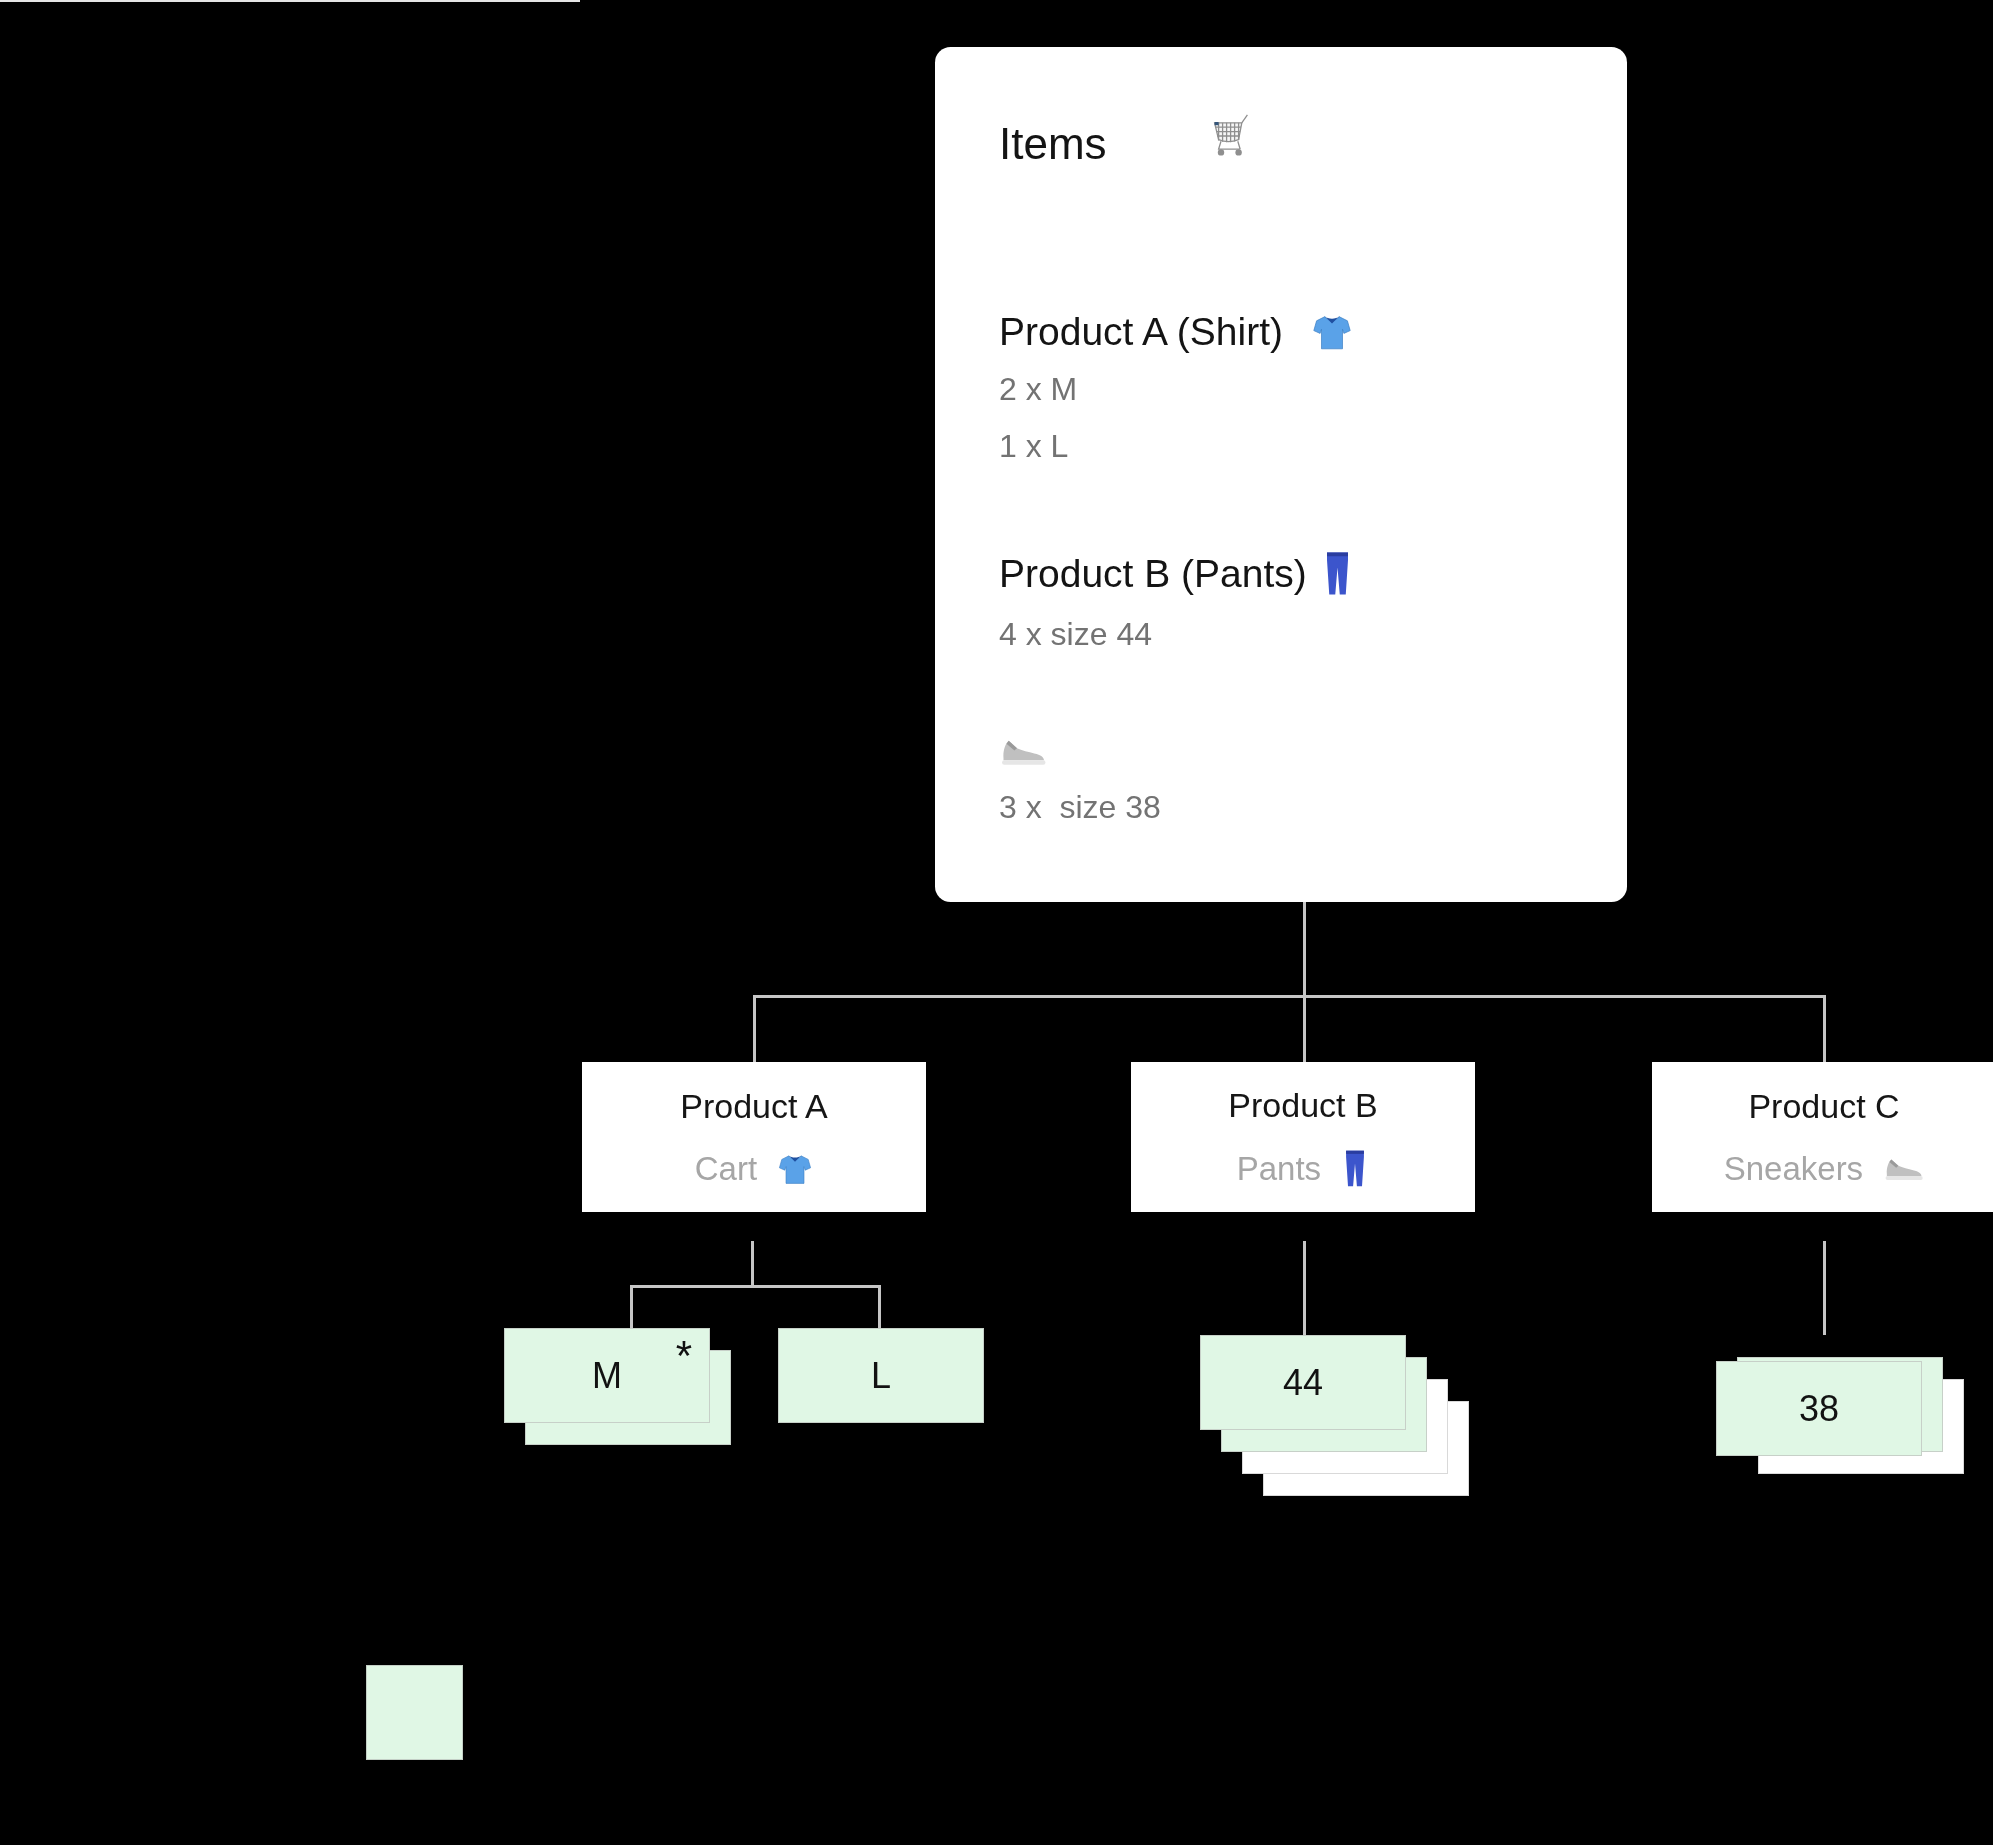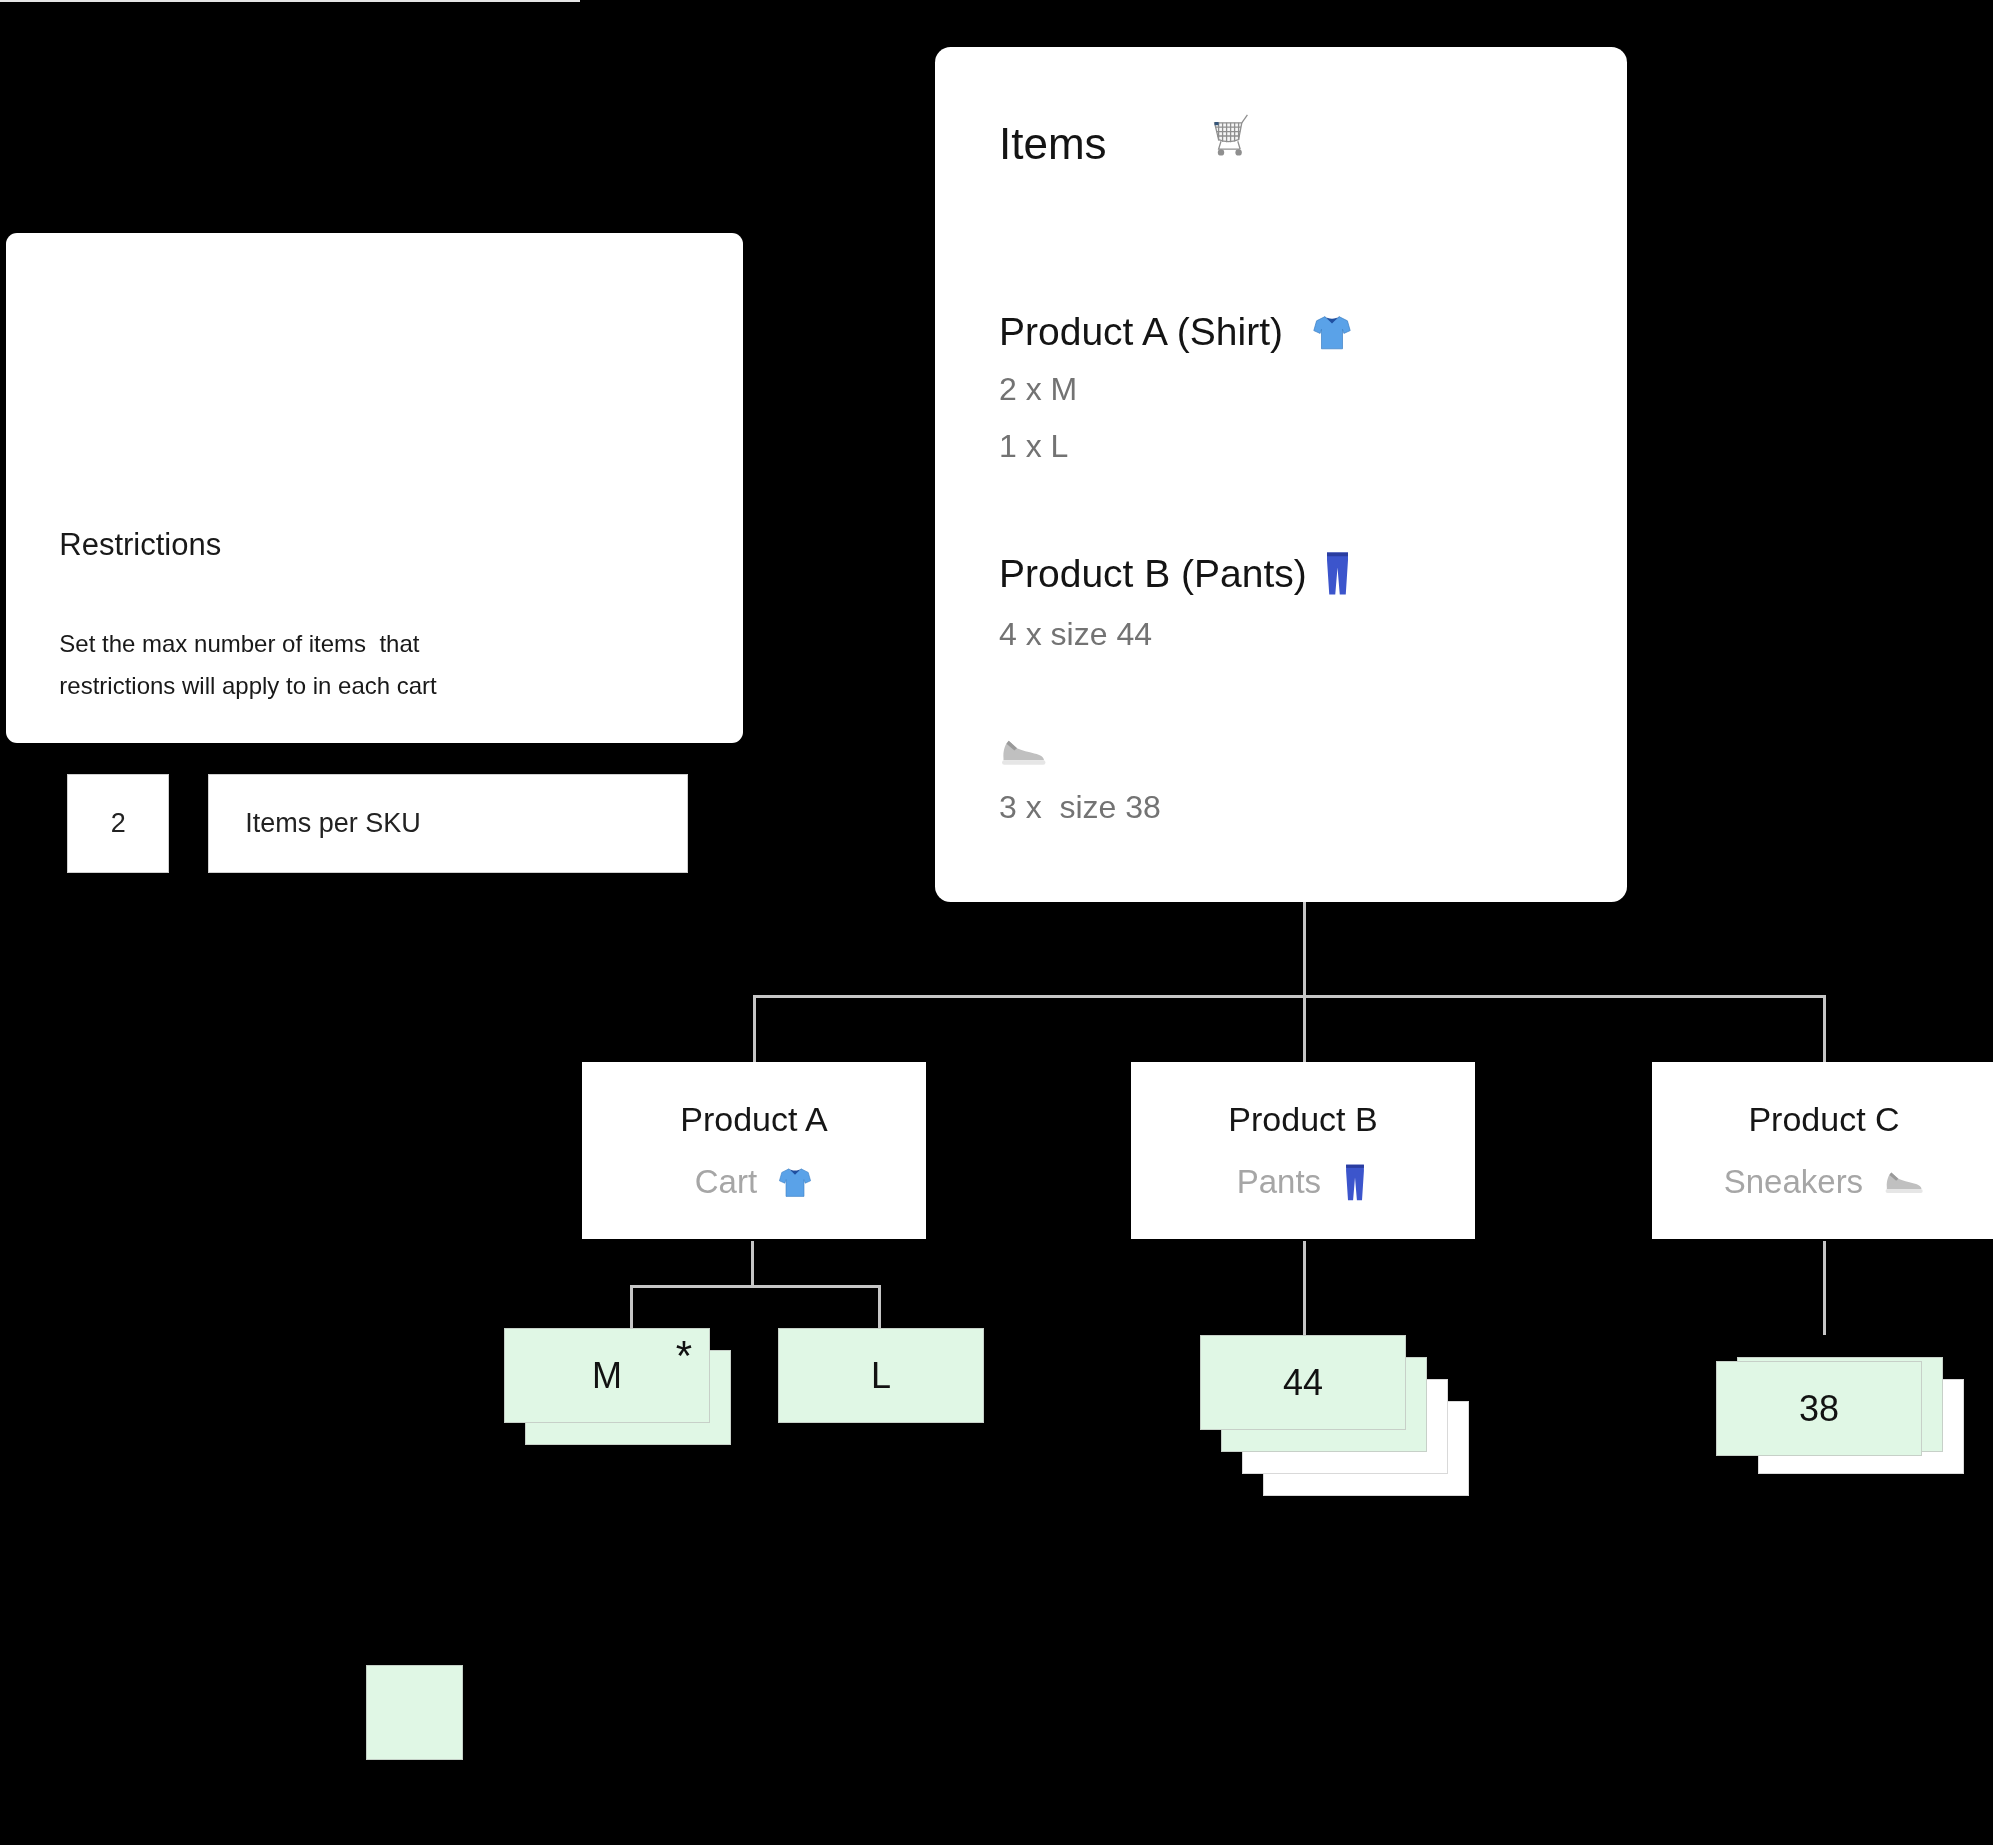--- a/index.html
+++ b/index.html
@@ -41,21 +41,21 @@
     font-size:39px;color:#141414;white-space:pre;
   }
   .cart-sub{
     position:absolute;left:999px;
     font-size:32px;color:#737373;white-space:pre;text-align:right;
   }
   
   .line{position:absolute;background:#c6c6c6;}
   
   .node{
-    position:absolute;top:1062px;width:344px;height:177px;
+    position:absolute;top:1062px;width:344px;height:150px;
     background:#fff;
     display:flex;flex-direction:column;align-items:center;justify-content:center;
     gap:24px;
   }
   .node .t{font-size:34px;color:#161616;}
   .node .s{font-size:33px;color:#a6a6a6;display:flex;align-items:center;gap:11px;white-space:pre;}
   
   .sku{
     position:absolute;width:206px;height:95px;box-sizing:border-box;
     display:flex;align-items:center;justify-content:center;
@@ -72,27 +72,20 @@
     left:366px;top:1665px;width:97px;height:95px;
     background:#e0f7e5;border:1.6px solid #c4cfc6;box-sizing:border-box;
   }
   .icon{display:inline-flex;align-items:center;justify-content:center;}
 </style>
 </head>
 <body>
 
 <div id="stage">
 
-  <div class="panel restrictions">
-    <div class="abs restr-title">Restrictions</div>
-    <div class="abs restr-desc l1">Set the max number of items  that</div>
-    <div class="abs restr-desc l2">restrictions will apply to in each cart</div>
-    <div class="inputbox small">2</div>
-    <div class="inputbox large">Items per SKU</div>
-  </div>
 
   <div class="panel cartpanel"></div>
   <div class="abs cart-title">Items</div>
   <span class="abs icon cart-icon">
     <svg width="48" height="48" viewBox="0 0 60 60">
       <g stroke="#8f8f8f" stroke-width="1.6" fill="none">
         <path d="M12 16 H46 L42 37 Q29 42 17 37 Z" fill="#f6f6f6"></path>
         <path d="M17 16 V38 M22 16 V39.6 M27 16 V40.4 M32 16 V40.4 M37 16 V39.4 M42 16 V37.6"></path>
         <path d="M13 21.5 H45 M14 27 H44 M15.5 32.5 H43"></path>
         <path d="M46 16 L53 6"></path>

